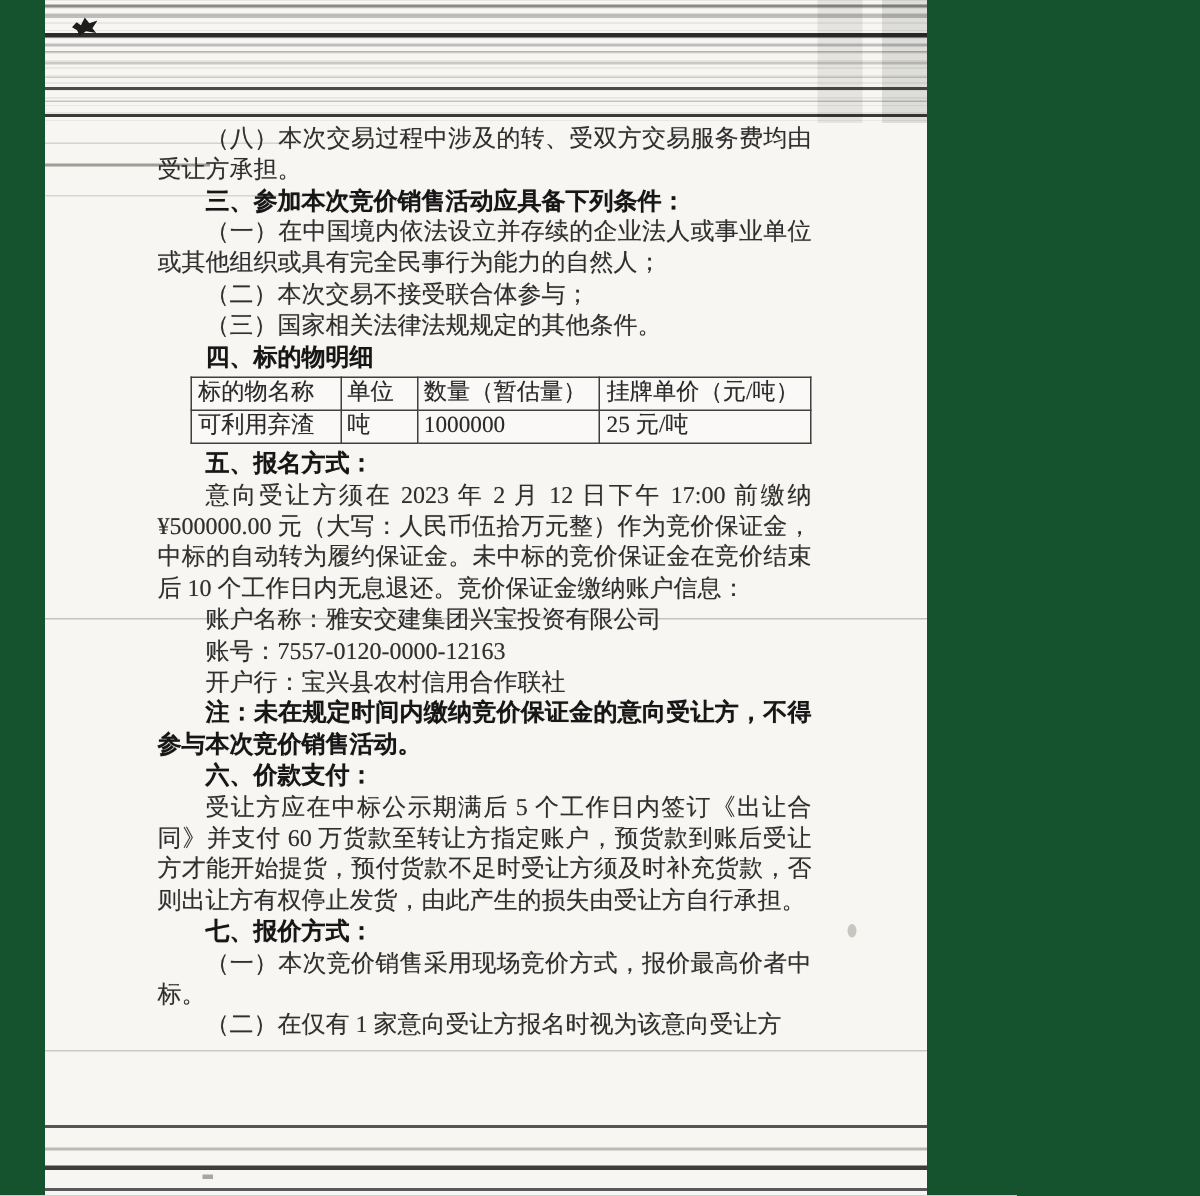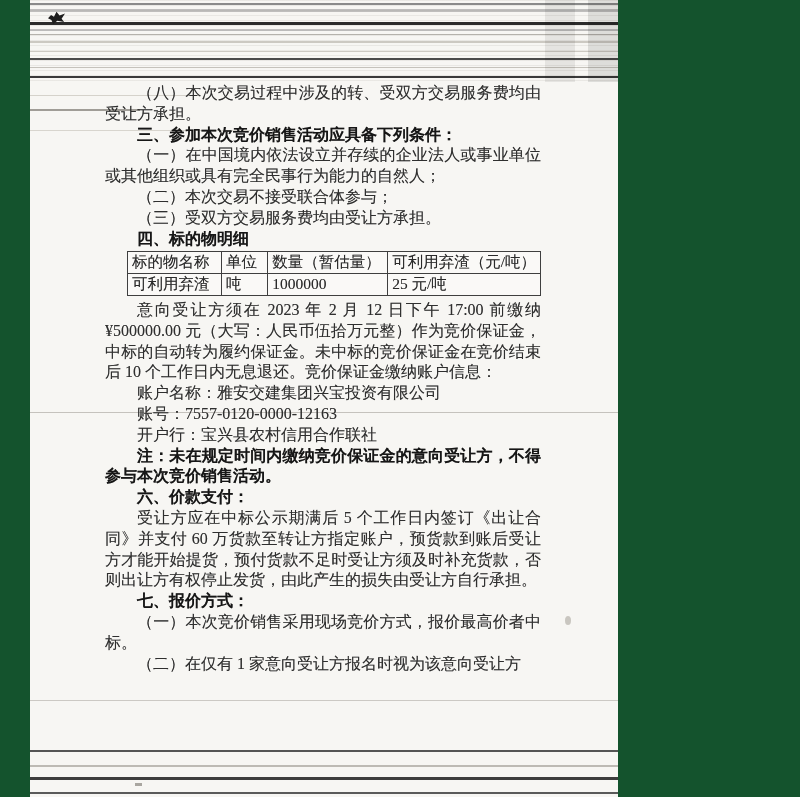--- a/index.html
+++ b/index.html
@@ -109,42 +109,43 @@
     <div class="streak m4"></div>
     <div class="streak m5"></div>
     <div class="smudge-1"></div>
     <div class="smudge-2"></div>
 
     <div class="content">
       <p>（八）本次交易过程中涉及的转、受双方交易服务费均由受让方承担。</p>
       <p class="hd">三、参加本次竞价销售活动应具备下列条件：</p>
       <p>（一）在中国境内依法设立并存续的企业法人或事业单位或其他组织或具有完全民事行为能力的自然人；</p>
       <p>（二）本次交易不接受联合体参与；</p>
-      <p>（三）受双方交易服务费均由受让方承担。</p>
+      <p>（三）国家相关法律法规规定的其他条件。</p>
       <p class="hd">四、标的物明细</p>
 
       <table class="details">
         <thead>
           <tr>
             <th class="cw1">标的物名称</th>
             <th class="cw2">单位</th>
             <th class="cw3">数量（暂估量）</th>
-            <th class="cw4">可利用弃渣（元/吨）</th>
+            <th class="cw4">挂牌单价（元/吨）</th>
           </tr>
         </thead>
         <tbody>
           <tr>
             <td>可利用弃渣</td>
             <td>吨</td>
             <td>1000000</td>
             <td>25 元/吨</td>
           </tr>
         </tbody>
       </table>
 
+      <p class="hd">五、报名方式：</p>
       <p>意向受让方须在 2023 年 2 月 12 日下午 17:00 前缴纳 ¥500000.00 元（大写：人民币伍拾万元整）作为竞价保证金，中标的自动转为履约保证金。未中标的竞价保证金在竞价结束后 10 个工作日内无息退还。竞价保证金缴纳账户信息：</p>
       <p>账户名称：雅安交建集团兴宝投资有限公司</p>
       <p>账号：7557-0120-0000-12163</p>
       <p>开户行：宝兴县农村信用合作联社</p>
       <p class="hd">注：未在规定时间内缴纳竞价保证金的意向受让方，不得参与本次竞价销售活动。</p>
       <p class="hd">六、价款支付：</p>
       <p>受让方应在中标公示期满后 5 个工作日内签订《出让合同》并支付 60 万货款至转让方指定账户，预货款到账后受让方才能开始提货，预付货款不足时受让方须及时补充货款，否则出让方有权停止发货，由此产生的损失由受让方自行承担。</p>
       <p class="hd">七、报价方式：</p>
       <p>（一）本次竞价销售采用现场竞价方式，报价最高价者中标。</p>
       <p>（二）在仅有 1 家意向受让方报名时视为该意向受让方</p>

